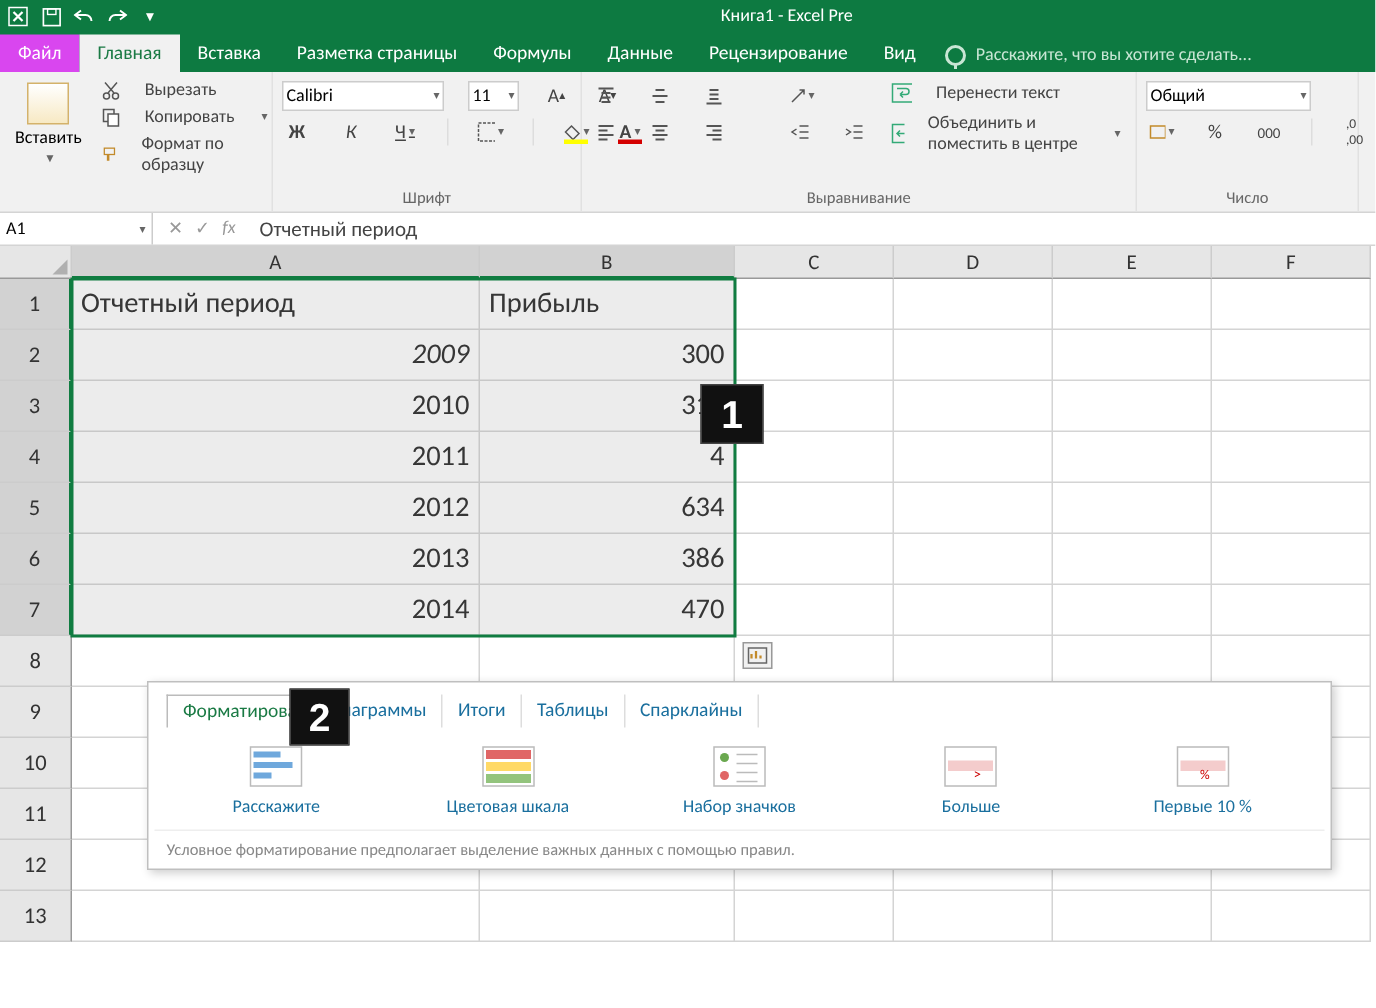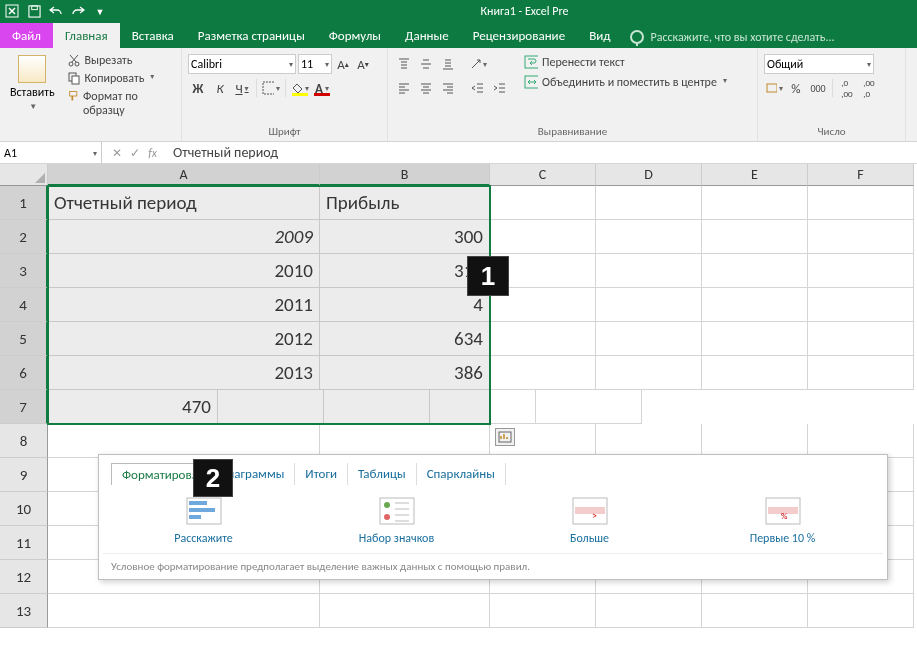--- a/index.html
+++ b/index.html
@@ -14,24 +14,24 @@
 .tabbar .tab.active { background:#f1f1f1; color:#1a7a44;}
 .tabbar .file { background:#d946ef; }
 .tabbar .tell { color:#c8e6d4; display:flex; align-items:center; gap:6px; margin-left:8px; font-size:12px; padding-bottom:4px;}
 .ribbon { background:#f1f1f1; border-bottom:1px solid #d4d4d4; height:94px; display:flex;}
 .group { border-right:1px solid #e1e1e1; padding:2px 6px 0 6px; display:flex; flex-direction:column; justify-content:space-between; height:100%;}
 .group-body{flex:1; display:flex; gap:4px; align-items:flex-start;}
 .group-title { font-size:11px; text-align:center; color:#666; padding:2px 0 3px; position:relative;}
 .big-btn { display:flex; flex-direction:column; align-items:center; padding:2px 4px; gap:2px; height:66px; justify-content:center;}
 .big-btn .ico{width:28px;height:28px;border:1px solid #d4b26a; background:linear-gradient(#fff,#f7e9c4);}
 .stack{display:flex;flex-direction:column; gap:2px;}
-.row-btn{display:flex; gap:4px; padding:1px 4px; font-size:12px; color:#444;}
+.row-btn{display:flex; align-items:center; gap:16px; padding:1px 4px; font-size:12px; color:#444;}
 .row-btn svg,.row-btn .ic{width:14px;height:14px;}
 .drop{font-size:8px;color:#666;margin-left:2px;}
-.font-row{display:flex;align-items:center;gap:2px;}
+.font-row{display:flex;align-items:center;gap:16px;}
 .combo{border:1px solid #ccc;background:#fff;height:20px;font-size:12px;padding:0 2px;display:flex;align-items:center;}
 .sq{width:20px;height:20px;border:1px solid transparent;display:flex;align-items:center;justify-content:center;color:#444;font-size:13px;}
 .sq.small{width:18px;}
 .color-line{width:16px;height:3px;position:absolute;bottom:1px;}
 .sq{position:relative;}
 .align-grid .sq svg{stroke:#555;}
 .num .combo{width:110px;}
 .formula-bar{display:flex;border-bottom:1px solid #d4d4d4;height:22px;align-items:center;background:#fff;}
 .name-box{width:102px;border-right:1px solid #ccc;padding:0 4px;font-size:12px;display:flex;align-items:center;justify-content:space-between;height:100%;}
 .fb-btns{display:flex;gap:8px;padding:0 10px;color:#999;}
@@ -368,20 +368,21 @@
         <div class="row-h sel">6</div>
         <div class="cell r" style="width: 272px;">2013</div>
         <div class="cell r" style="width: 170px;">386</div>
         <div class="cell" style="width: 106px;"></div>
         <div class="cell" style="width: 106px;"></div>
         <div class="cell" style="width: 106px;"></div>
         <div class="cell" style="width: 106px;"></div>
       </div>
       <div class="data-row">
         <div class="row-h sel">7</div>
+        <div class="cell r" style="width: 272px;">2014</div>
         <div class="cell r" style="width: 170px;">470</div>
         <div class="cell" style="width: 106px;"></div>
         <div class="cell" style="width: 106px;"></div>
         <div class="cell" style="width: 106px;"></div>
         <div class="cell" style="width: 106px;"></div>
       </div>
       <div class="data-row">
         <div class="row-h">8</div>
         <div class="cell" style="width: 272px;"></div>
         <div class="cell" style="width: 170px;"></div>
@@ -464,20 +465,29 @@
             <rect x="1" y="1" width="34" height="26" fill="none" stroke="#bbb"></rect>
             <rect x="3" y="4" width="18" height="4" fill="#6fa8dc"></rect>
             <rect x="3" y="11" width="26" height="4" fill="#6fa8dc"></rect>
             <rect x="3" y="18" width="12" height="4" fill="#6fa8dc"></rect>
           </svg>
           <span>Расскажите</span>
         </div>
       <div class="qa-item">
           <svg class="ico" viewBox="0 0 36 28">
             <rect x="1" y="1" width="34" height="26" fill="none" stroke="#bbb"></rect>
+            <rect x="3" y="3" width="30" height="6" fill="#e06666"></rect>
+            <rect x="3" y="11" width="30" height="6" fill="#ffd966"></rect>
+            <rect x="3" y="19" width="30" height="6" fill="#93c47d"></rect>
+          </svg>
+          <span>Цветовая шкала</span>
+        </div>
+      <div class="qa-item">
+          <svg class="ico" viewBox="0 0 36 28">
+            <rect x="1" y="1" width="34" height="26" fill="none" stroke="#bbb"></rect>
             <circle cx="8" cy="8" r="3" fill="#6aa84f"></circle>
             <circle cx="8" cy="20" r="3" fill="#e06666"></circle>
             <path d="M16 6h14M16 12h14M16 18h14M16 24h14" stroke="#bbb"></path>
           </svg>
           <span>Набор значков</span>
         </div>
       <div class="qa-item">
           <svg class="ico" viewBox="0 0 36 28">
             <rect x="1" y="1" width="34" height="26" fill="none" stroke="#bbb"></rect>
             <rect x="3" y="10" width="30" height="7" fill="#f4cccc"></rect>

